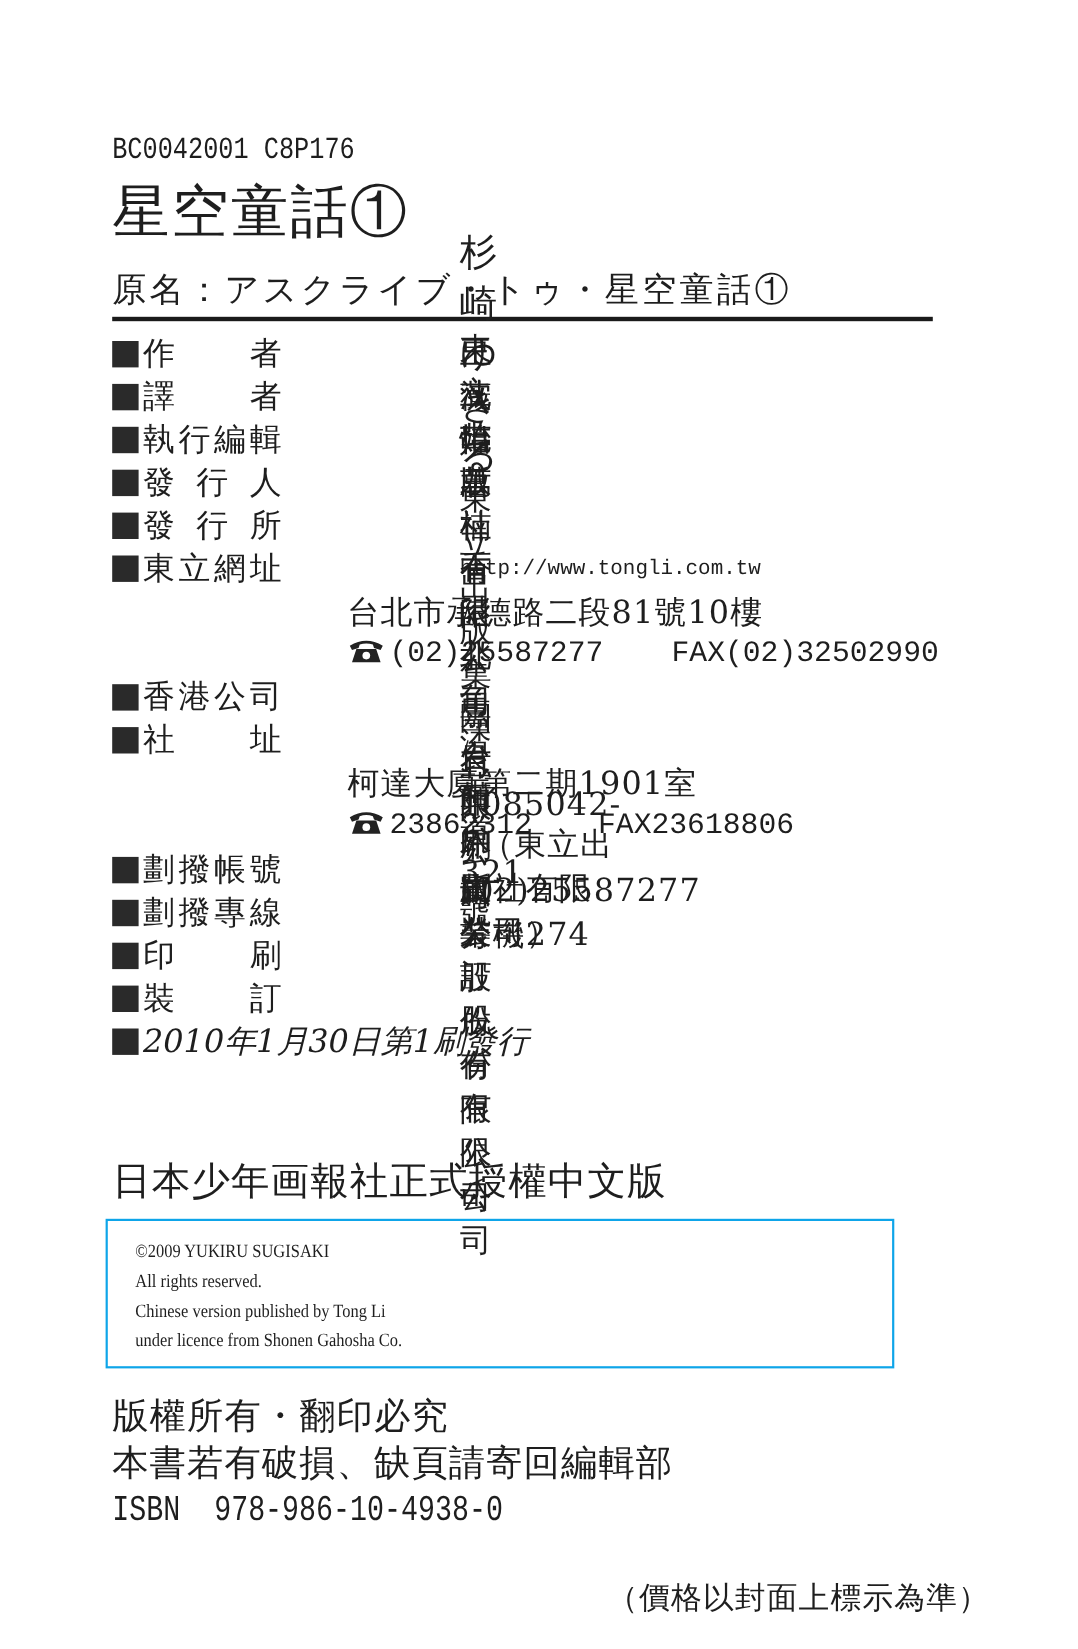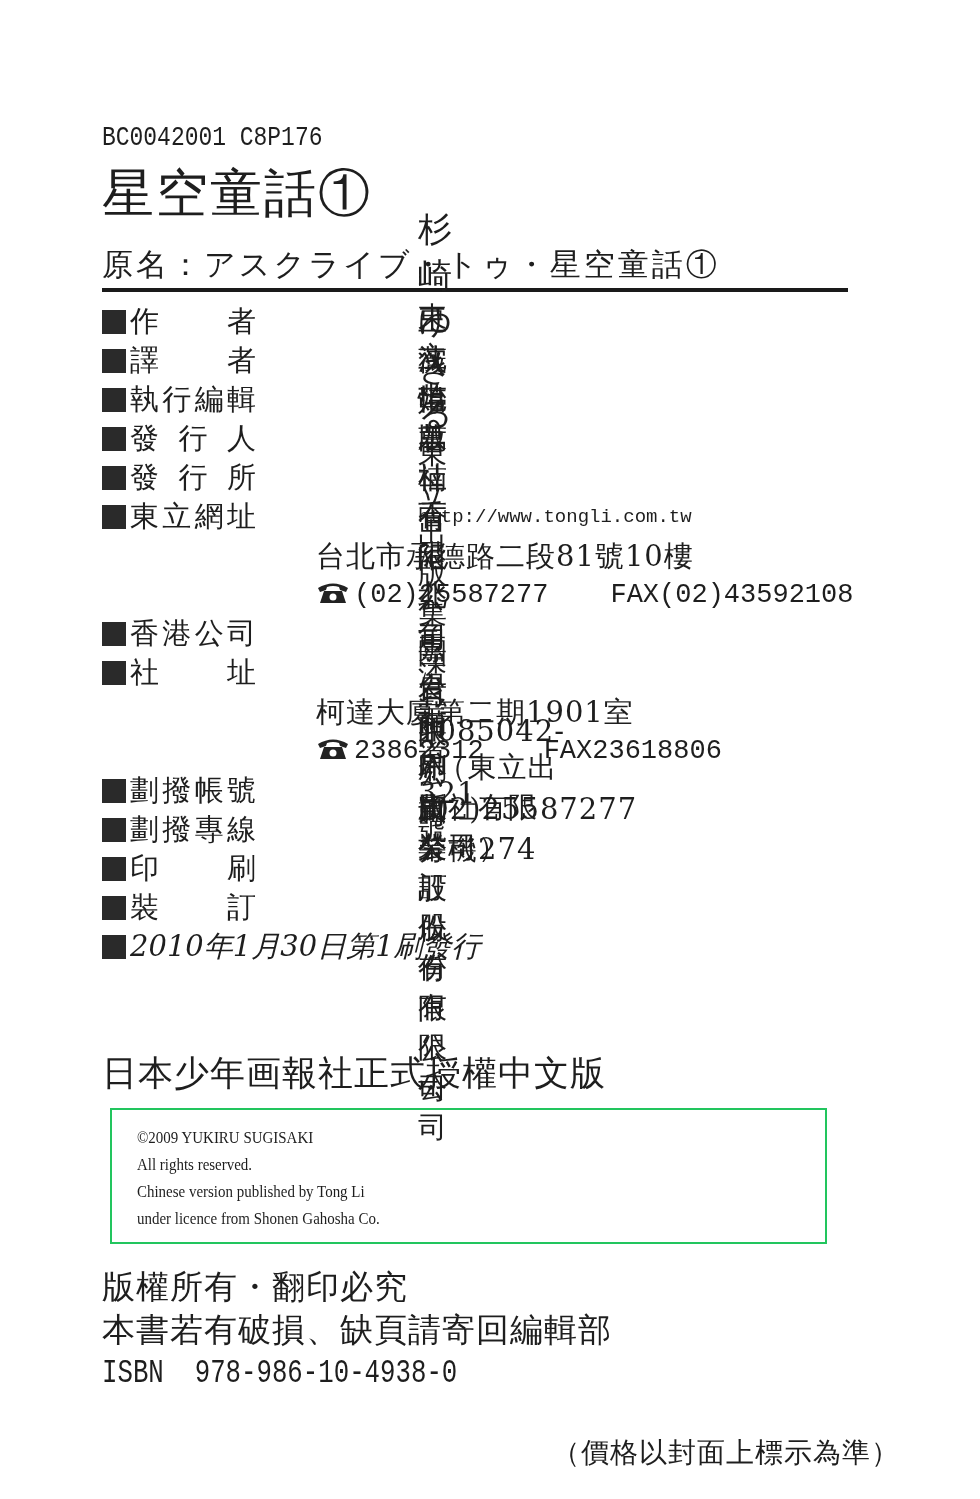--- a/index.html
+++ b/index.html
@@ -21,21 +21,21 @@
   .lbl { display: inline-block; width: 126px; display: flex; justify-content: space-between; }
   .lbl-plain { display: inline-block; font-style: italic; }
   .val { position: absolute; left: 316px; top: 50%; transform: translateY(-50%); font-size: 29px; letter-spacing: 1px; }
   .val.num { letter-spacing: 0px; }
   .phone-icon { display: inline-block; width: 34px; height: 26px; vertical-align: -3px; margin-right: 4px; }
 
   .line2 { position: absolute; left: 316px; font-size: 29px; height: 38px; line-height: 38px; letter-spacing: 1px; }
   .fax { display: inline-block; }
 
   #authorized { left: 102px; top: 1050px; font-size: 35px; letter-spacing: 1px; }
-  #copybox { position: absolute; left: 110px; top: 1108px; width: 713px; height: 132px; border: 2px solid #22c55e; }
+  #copybox { position: absolute; left: 96px; top: 1108px; width: 713px; height: 132px; border: 2px solid #0ea5e9; }
   .copy-line { position: absolute; left: 25px; font-size: 17px; font-family: "Liberation Serif", "DejaVu Serif", serif; transform: scaleX(0.88); transform-origin: left top; }
 
   #rights { left: 102px; top: 1265px; font-size: 33px; letter-spacing: 1px; }
   #damaged { left: 102px; top: 1308px; font-size: 33px; letter-spacing: 1px; }
   #isbn { left: 102px; top: 1355px; font-size: 33px; }
   #isbn .isbn-num { display: inline-block; transform: scaleX(0.78); transform-origin: left center; }
   #price { left: 552px; top: 1434px; font-size: 28px; letter-spacing: 1px; }
 </style>
 </head>
 <body>
@@ -99,21 +99,21 @@
   </span>
   <span class="val mono num" style="font-size:19px">http://www.tongli.com.tw</span>
 </div>
 
 <div class="line2" style="top:537px">台北市承德路二段81號10樓</div>
 <div class="line2 mono" style="top:576px; font-size:27px; letter-spacing:0">
   <svg class="phone-icon" viewBox="0 0 34 26">
       <path d="M2 9 Q17 0 32 9 L30 13 L24 11 L23 8 Q17 6 11 8 L10 11 L4 13 Z" fill="#222"></path>
       <path d="M8 12 L26 12 L30 24 L4 24 Z" fill="#222"></path>
       <circle cx="17" cy="18" r="3.5" fill="#fff"></circle>
-    </svg><span>(02)25587277</span><span class="fax" style="margin-left:62px">FAX(02)43592108</span>
+    </svg><span>(02)25587277</span><span class="fax" style="margin-left:62px">FAX(02)32502990</span>
 </div>
 
 <div class="row" style="top:615px">
   <span class="sq"></span>
   <span class="lbl">
     <span>香</span>
       <span>港</span>
       <span>公</span>
       <span>司</span>
   </span>

